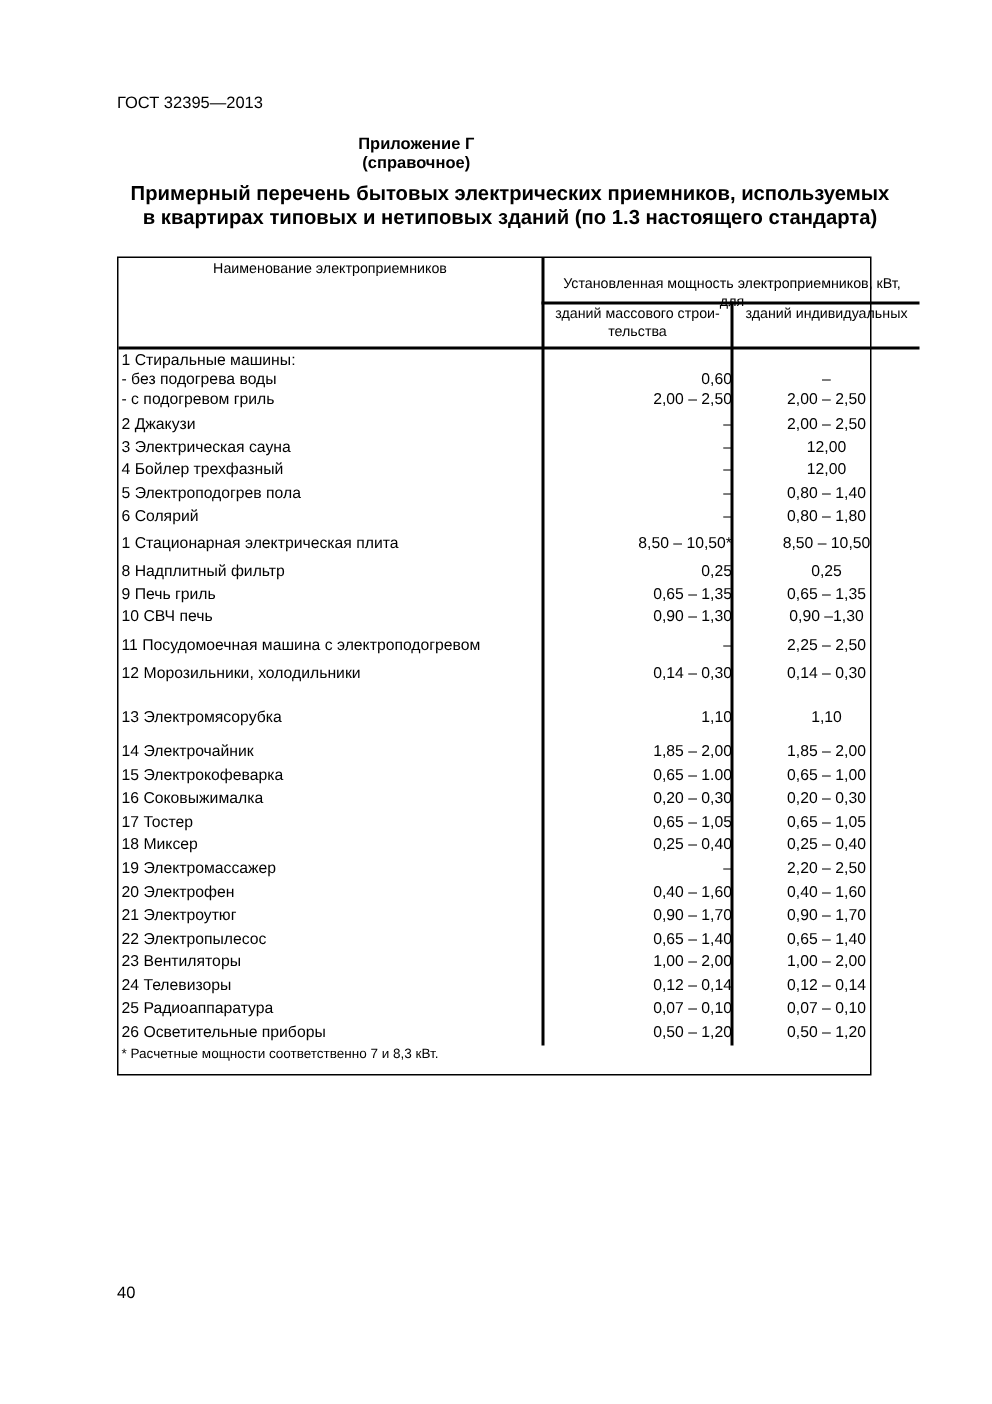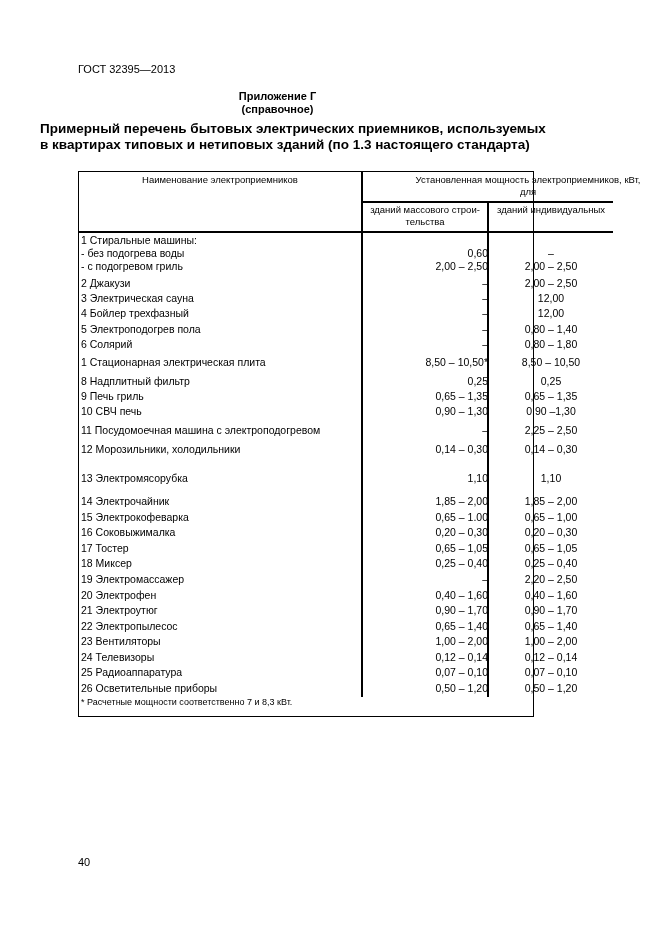--- a/index.html
+++ b/index.html
@@ -2,24 +2,24 @@
 <html><head>
 <meta charset="utf-8">
 <style>
   html, body { margin: 0; padding: 0; background: #ffffff; }
   body {
     width: 661px; height: 936px; position: relative; overflow: hidden;
     font-family: "Liberation Sans", sans-serif; color: #000;
   }
   .std-id { position: absolute; left: 78px; top: 63px; font-size: 11px; font-weight: normal; }
   .annex { position: absolute; left: 0; width: 555px; top: 90px; text-align: center; font-size: 11px; font-weight: bold; line-height: 13px; }
-  .annex-title { position: absolute; left: 40px; width: 600px; top: 121px; font-size: 13.5px; font-weight: bold; line-height: 16px; }
+  .annex-title { position: absolute; left: 40px; width: 600px; top: 121px; text-align: center; font-size: 13.5px; font-weight: bold; line-height: 16px; }
   .page-num { position: absolute; left: 78px; top: 856px; font-size: 11px; }
 
-  .tbl { position: absolute; left: 78px; top: 171px; width: 456px; height: 546px;
+  .tbl { position: absolute; left: 78px; top: 171px; width: 503px; height: 546px;
          border: 1.5px solid #000; box-sizing: border-box; }
   .vline { position: absolute; background: #000; width: 1.5px; }
   .hline { position: absolute; background: #000; height: 1.5px; }
   .hdr { position: absolute; font-size: 9.5px; text-align: center; line-height: 12px; }
   .row { position: absolute; left: 0; width: 100%; font-size: 10.5px; line-height: 12px; }
   .row .name { position: absolute; left: 2px; width: 280px; white-space: nowrap; }
   .row .v1 { position: absolute; left: 283px; width: 126px; text-align: right; white-space: nowrap; }
   .row .v2 { position: absolute; left: 409px; width: 126px; text-align: center; white-space: nowrap; }
   .footnote { position: absolute; left: 2px; top: 525px; font-size: 9px; }
 </style>
@@ -40,21 +40,21 @@
 
 <div class="tbl">
 
   <div class="vline" style="left:282px; top:0; height:525px;"></div>
   <div class="vline" style="left:408px; top:29px; height:496px;"></div>
 
   <div class="hline" style="left:282px; width:252px; top:29px;"></div>
   <div class="hline" style="left:0; width:534px; top:59px;"></div>
 
   <div class="hdr" style="left:0; width:282px; top:2px;">Наименование электроприемников</div>
-  <div class="hdr" style="left:284px; width:250px; top:2px;padding-left:40px;">
+  <div class="hdr" style="left:284px; width:250px; top:12px;">
     <div>Установленная мощность электроприемников, кВт,</div>
     <div>для</div>
   </div>
   <div class="hdr" style="left:284px; width:124px; top:32px;">
     <div>зданий массового строи-</div>
     <div>тельства</div>
   </div>
   <div class="hdr" style="left:410px; width:124px; top:32px;">зданий индивидуальных</div>
 
   <div class="row" style="top:62px;">

